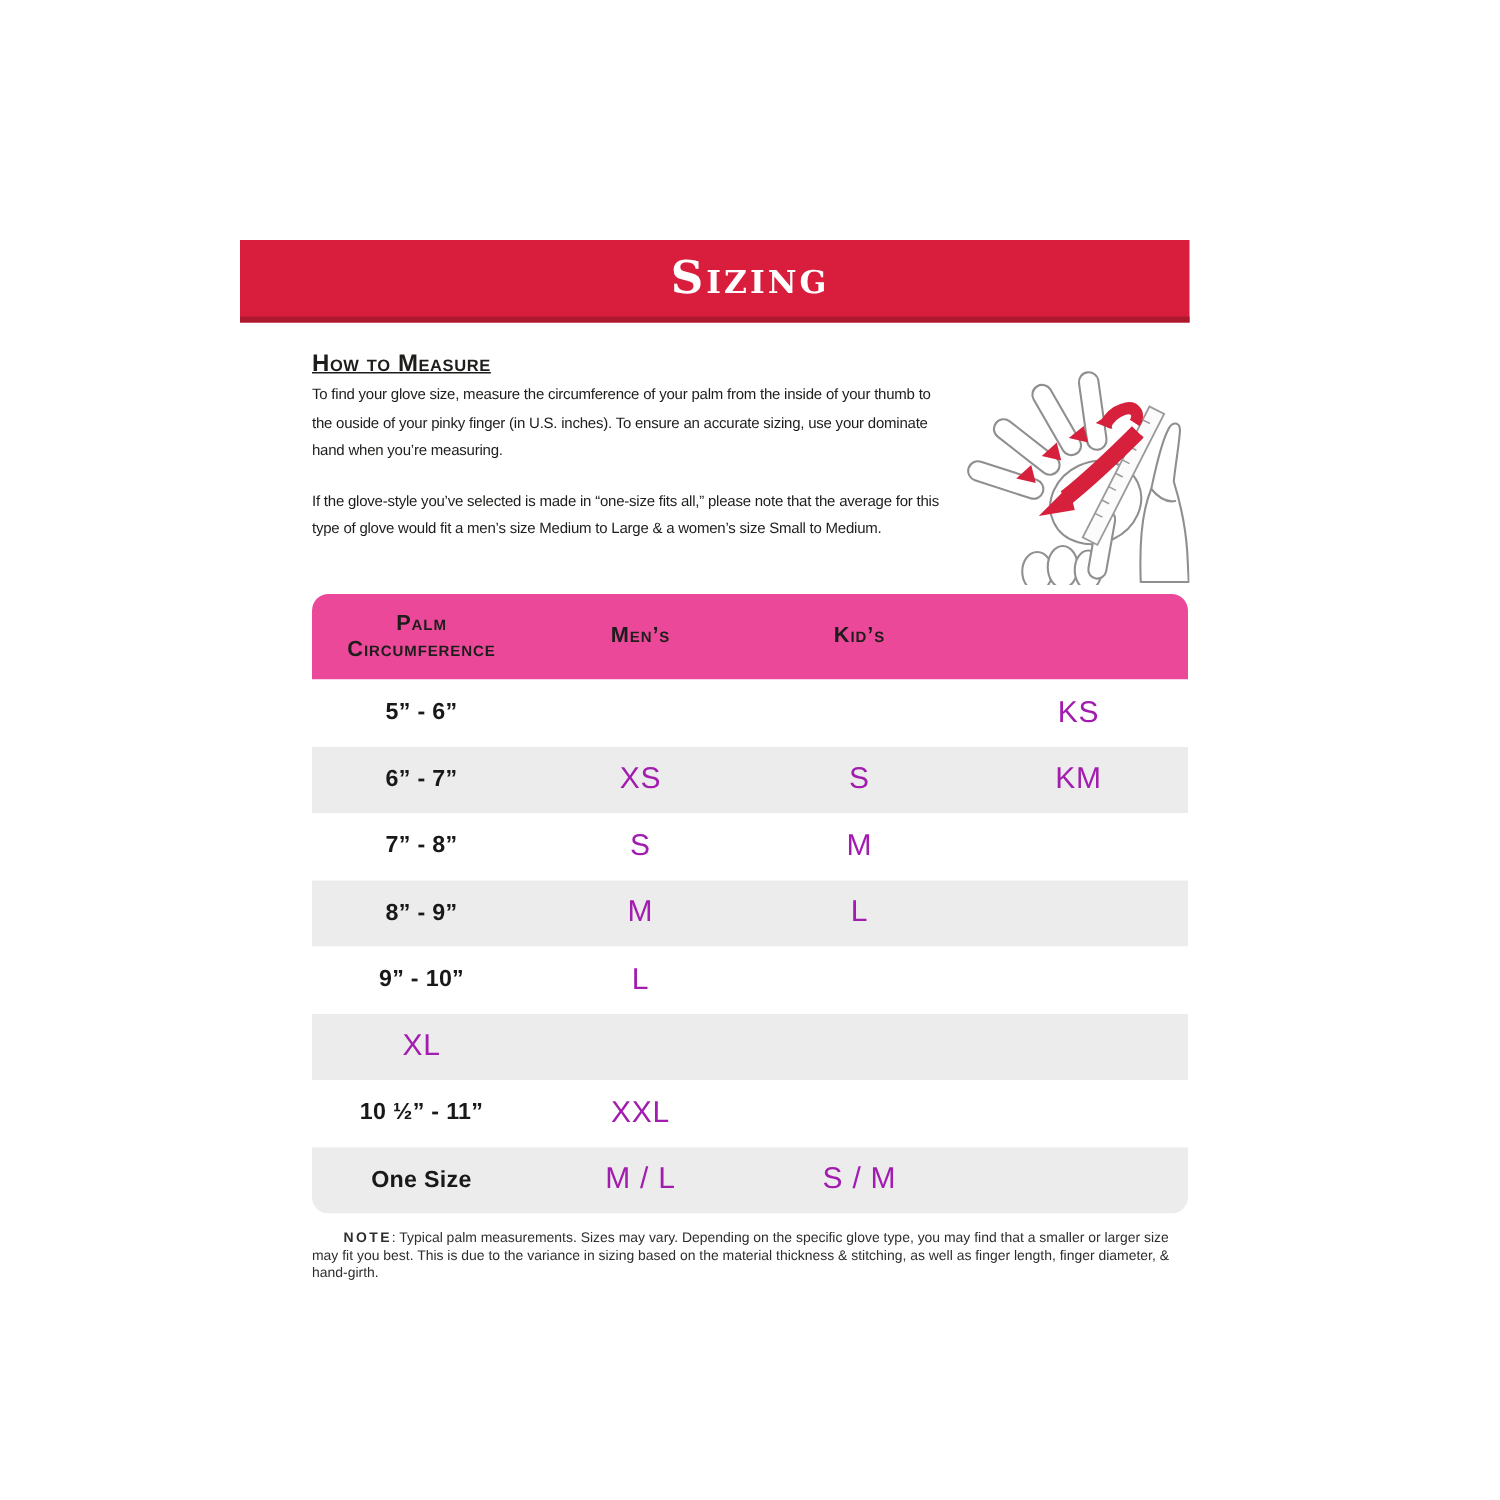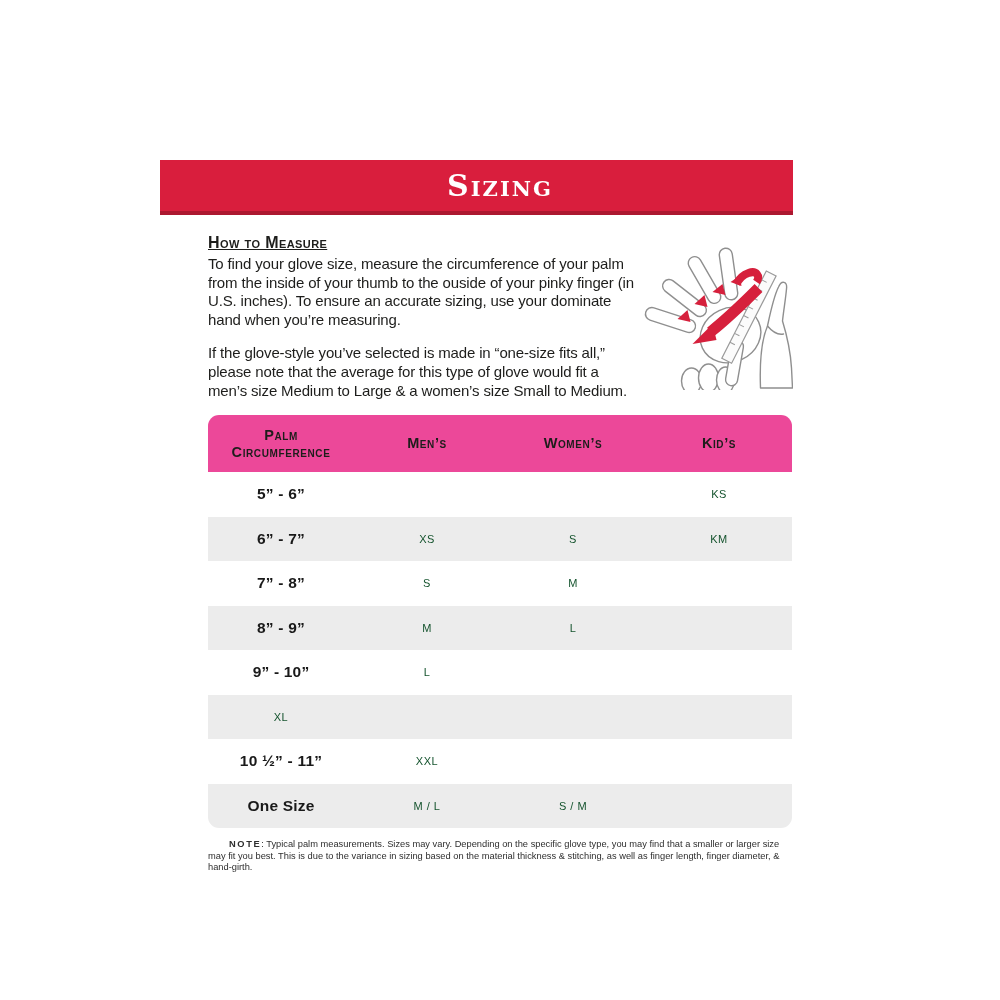--- a/index.html
+++ b/index.html
@@ -12,34 +12,34 @@
           display:flex;align-items:center;justify-content:center;}
   .banner-title{font-family:"DejaVu Serif",serif;font-variant:small-caps;font-weight:700;
                 font-size:30px;letter-spacing:2px;color:#ffffff;line-height:1;}
 
   
   .content{padding:0 48px;}
   .measure-row{position:relative;min-height:154px;}
   .measure-text{padding-right:158px;}
   .howto-heading{font-variant:small-caps;font-weight:700;font-size:16px;letter-spacing:.4px;
                  margin:19px 0 3px 0;color:#1d1d1b;text-decoration:underline;}
-  .body-par{font-size:15px;line-height:18.6px;letter-spacing:-.15px;margin:0 0 15px 0;color:#1d1d1b;}
+  .body-par{font-size:10px;line-height:18.6px;letter-spacing:-.15px;margin:0 0 15px 0;color:#1d1d1b;}
   .measure-illustration{position:absolute;right:-10px;top:6px;width:160px;height:150px;}
 
   
   .size-table{margin-top:8px;border-radius:11px;overflow:hidden;}
   .thead{display:grid;grid-template-columns:25% 25% 25% 25%;background:#ec4899;min-height:57px;}
   .th{display:flex;align-items:center;justify-content:center;text-align:center;
       font-variant:small-caps;font-weight:700;font-size:14.5px;letter-spacing:.6px;
       line-height:17px;padding:6px 10px;}
   .trow{display:grid;grid-template-columns:25% 25% 25% 25%;height:44.5px;background:#ffffff;}
   .trow.alt{background:#ECECEC;}
   .cell{display:flex;align-items:center;justify-content:center;text-align:left;}
   .c-palm{font-weight:700;font-size:15.5px;letter-spacing:.2px;color:#191919;}
-  .c-size{font-size:11px;color:#14532d;letter-spacing:.5px;}
+  .c-size{font-size:20px;color:#a21caf;letter-spacing:.5px;}
 
   
   .note{margin:11px 0 0 0;font-size:9.3px;line-height:11.6px;color:#2e2e2e;}
   .note-label{font-weight:700;letter-spacing:1.6px;padding-left:21px;}
 </style>
 </head>
 <body>
 
 <div class="page">
   <div class="frame">
@@ -103,21 +103,20 @@
               <polygon points="86,42 95,36 97,46"></polygon>
             </g>
           </svg>
         </div>
       </div>
 
       <div class="size-table">
         <div class="thead">
           <div class="th">Palm Circumference</div>
           <div class="th">Men’s</div>
-          <div class="th">Women’s</div>
           <div class="th">Kid’s</div>
         </div>
         <div class="tbody" id="table-body">
             <div class="trow">
     <div class="cell c-palm">5” - 6”</div>
     <div class="cell c-size"></div>
     <div class="cell c-size"></div>
     <div class="cell c-size">KS</div>
   </div>
             <div class="trow alt">

